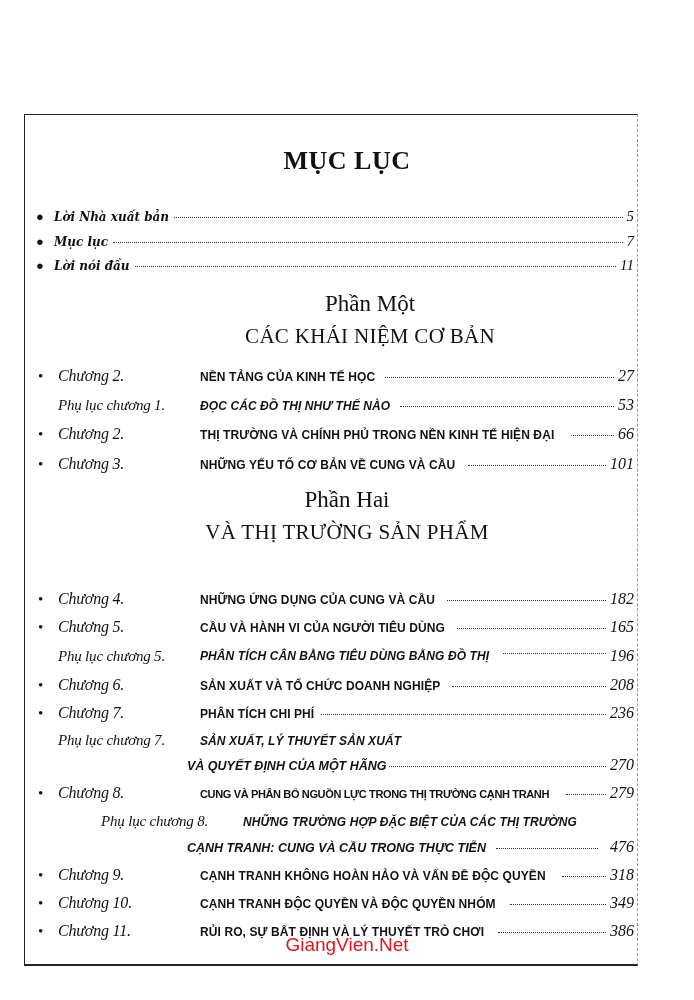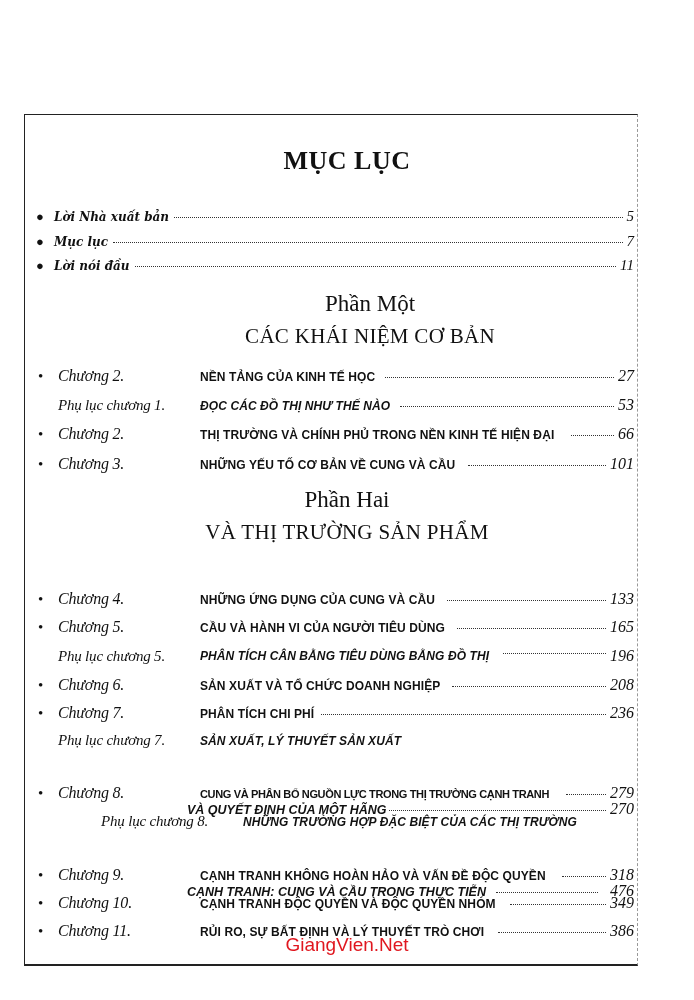--- a/index.html
+++ b/index.html
@@ -37,21 +37,21 @@
       letter-spacing: -0.2px;
     }
     .row.appendix .chap { font-size: 15px; }
     .row .text {
       font-family: "Liberation Sans", sans-serif; font-weight: bold; font-size: 12.5px; white-space: nowrap;
       letter-spacing: 0.1px; transform: scaleX(0.96); transform-origin: left center;
     }
     .row.appendix .text { font-style: italic; }
     .row .page { font-size: 16px; }
     .cont {
-      position: absolute; left: 187px; width: 447px; display: flex; align-items: baseline; margin-top: 44px;
+      position: absolute; left: 187px; width: 447px; display: flex; align-items: baseline;
     }
     .cont .text {
       font-family: "Liberation Sans", sans-serif; font-weight: bold; font-style: italic; font-size: 12.5px; white-space: nowrap;
     }
     .cont .page { font-size: 16px; }
     .watermark {
       position: absolute; left: 0; width: 694px; top: 934px; text-align: center;
       font-family: "Liberation Sans", sans-serif; font-size: 19px; color: #e0171f;
     }
   </style>
@@ -118,21 +118,21 @@
 <div class="part" style="top:483px;">
   <div class="part-no">Phần Hai</div>
   <div class="part-name">VÀ THỊ TRƯỜNG SẢN PHẨM</div>
 </div>
 
 <div class="row" style="top:590px;">
   <span class="bullet">•</span>
   <span class="chap">Chương 4.</span>
   <span class="text">NHỮNG ỨNG DỤNG CỦA CUNG VÀ CẦU</span>
   <span class="leader"></span>
-  <span class="page">133</span>
+  <span class="page">182</span>
 </div>
 <div class="row" style="top:618px;">
   <span class="bullet">•</span>
   <span class="chap">Chương 5.</span>
   <span class="text">CẦU VÀ HÀNH VI CỦA NGƯỜI TIÊU DÙNG</span>
   <span class="leader"></span>
   <span class="page">165</span>
 </div>
 <div class="row appendix" style="top:647px;align-items:center;">
   <span class="bullet"></span>

